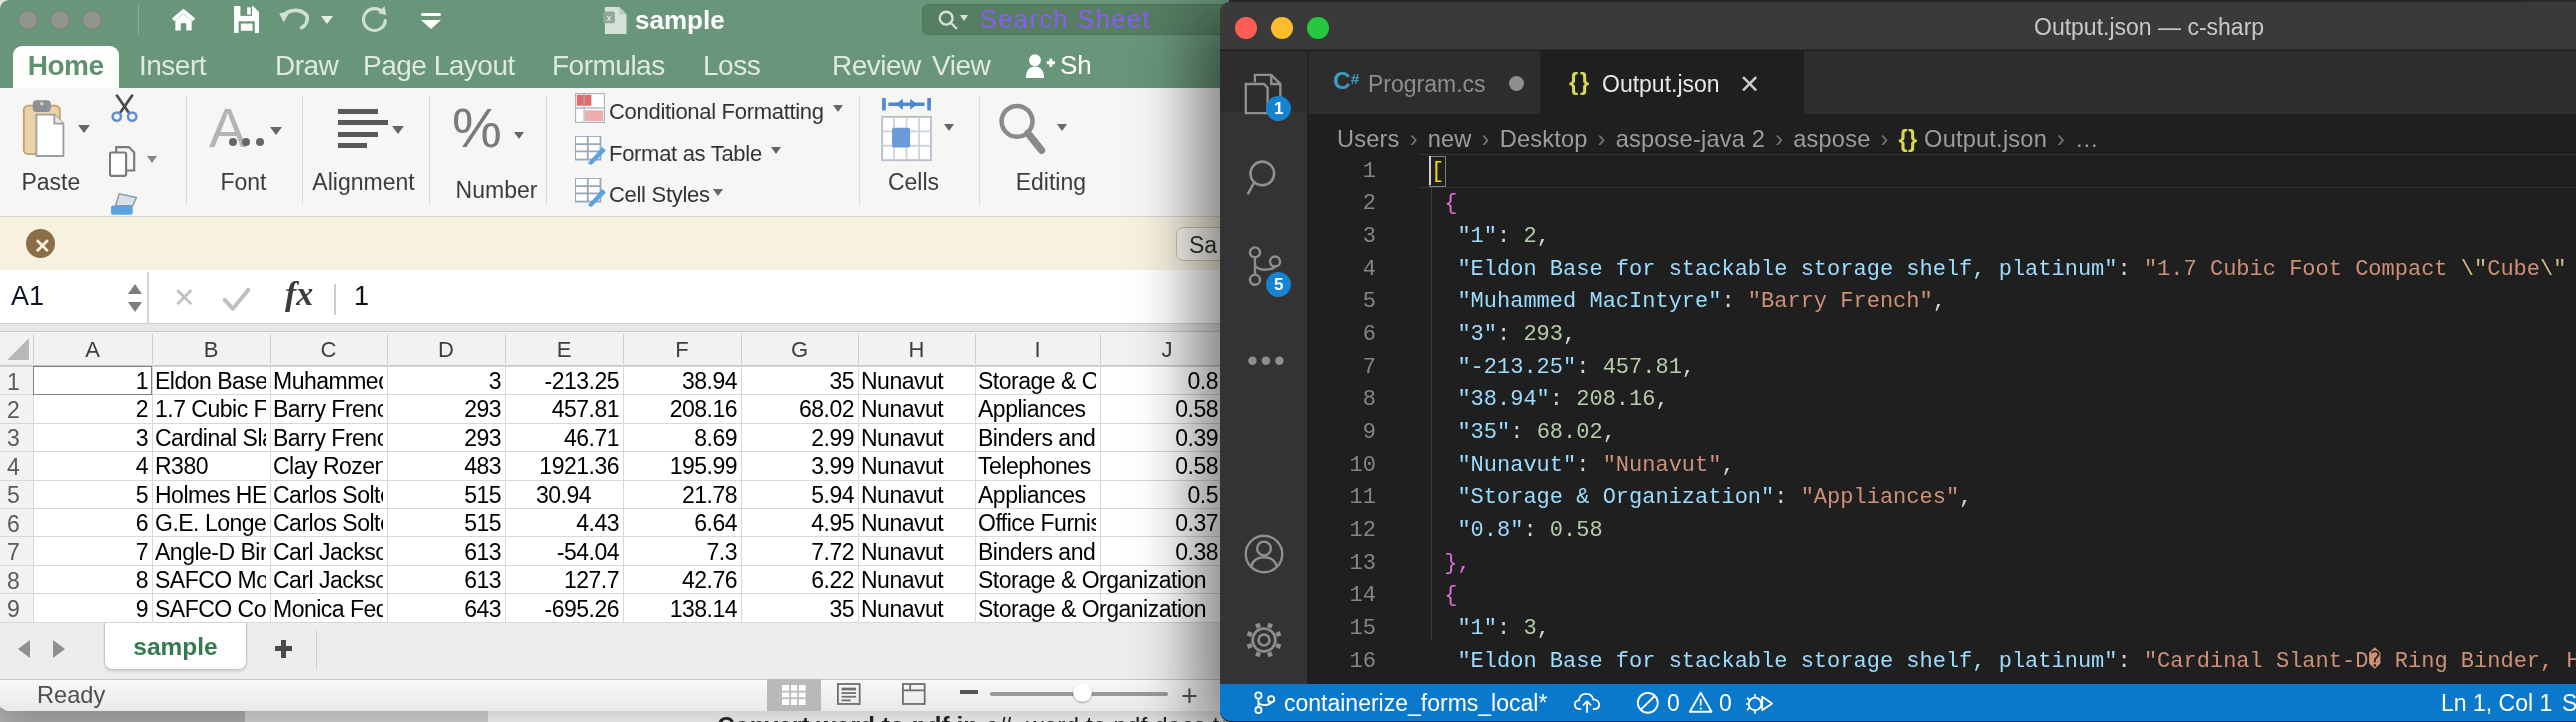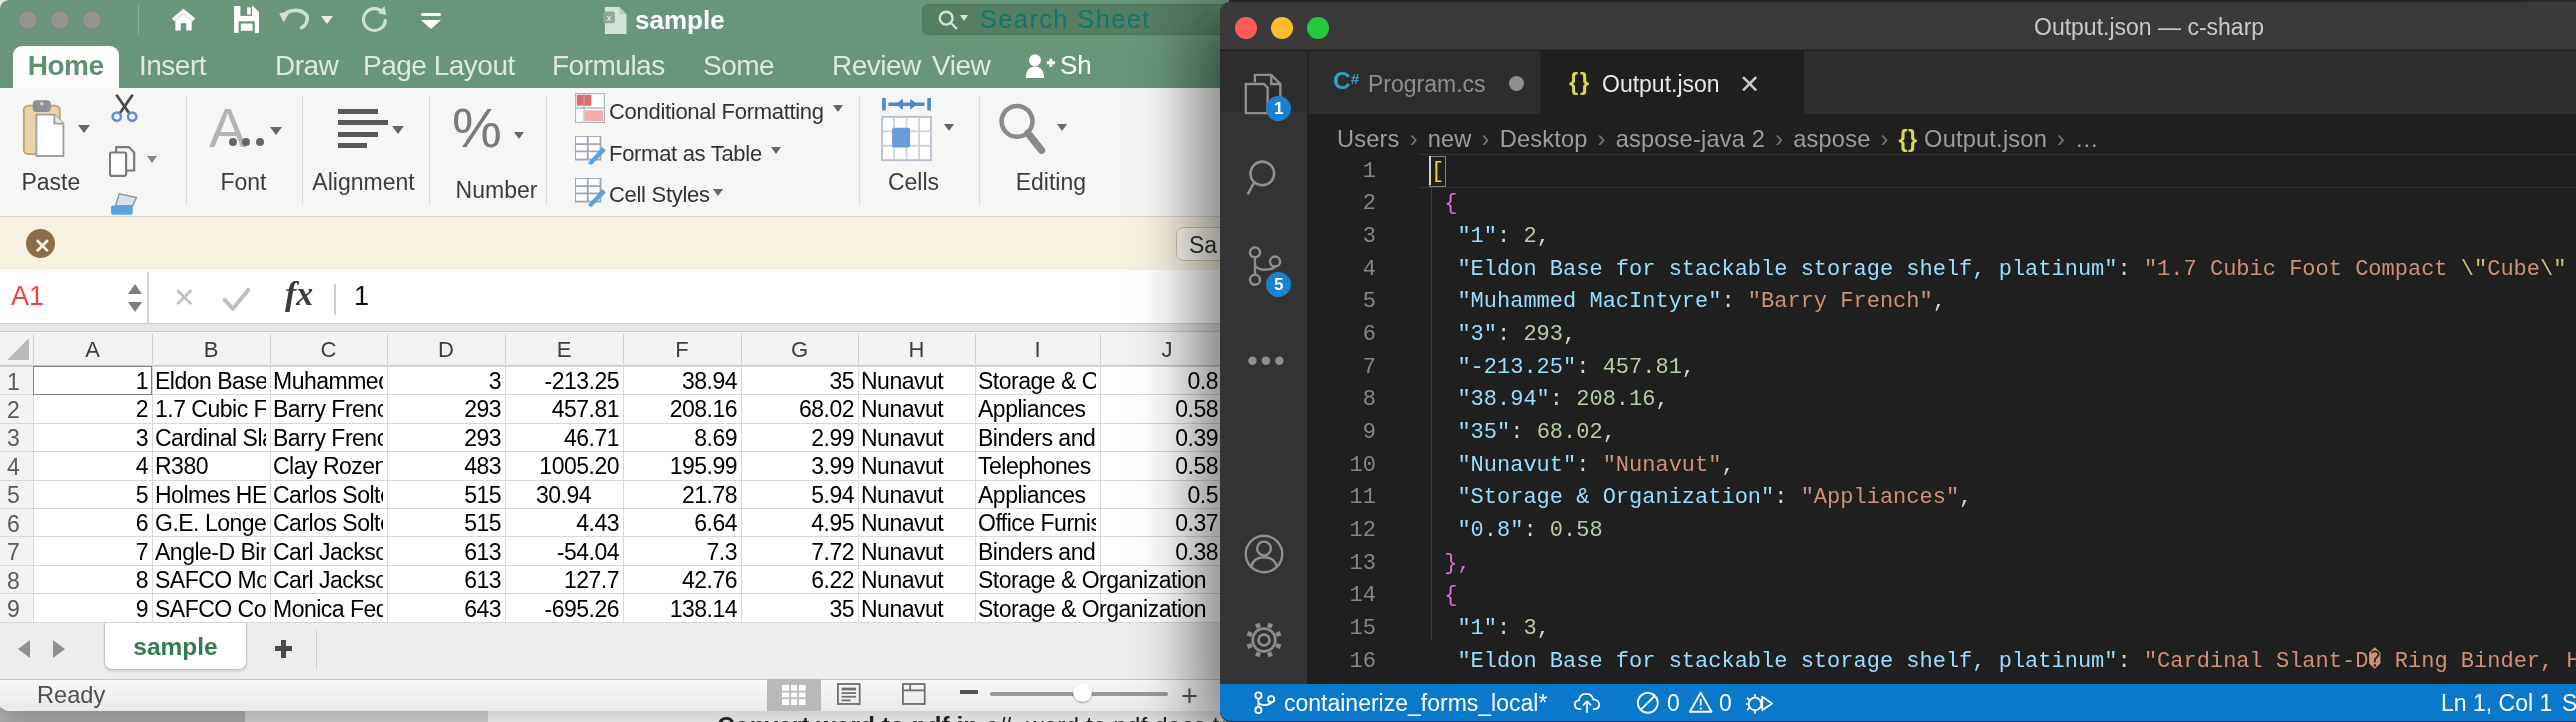--- a/index.html
+++ b/index.html
@@ -48,26 +48,26 @@
 <rect x="0" y="5" width="13" height="13" rx="2" fill="#8fa795"></rect>
 <text x="6.5" y="15" font-size="10" fill="#fff" text-anchor="middle" font-family="Liberation Sans">x</text>
     </svg>
 <div class="abs" style="left:635px;top:5.4px;font-size:26px;font-weight:bold;color:#fff">sample</div>
 <div class="abs" style="left:922px;top:3.6px;width:314px;height:31px;background:#567e63;border:0.9px solid #4d7459;border-radius:6.4px"></div>
 <svg class="abs" style="left:937px;top:9px" width="22" height="22" viewBox="0 0 24 24">
 <circle cx="10" cy="10" r="7" fill="none" stroke="#d6e2d8" stroke-width="2.6"></circle>
 <line x1="15" y1="15" x2="21" y2="21" stroke="#d6e2d8" stroke-width="2.6" stroke-linecap="round"></line>
     </svg>
 <div class="abs" style="left:960px;top:14.5px;width:0;height:0;border-left:4.5px solid transparent;border-right:4.5px solid transparent;border-top:6.4px solid #d6e2d8"></div>
-<div class="abs" style="left:980px;top:5.4px;font-size:25.4px;letter-spacing:1.4px;color:#0f766e">Search Sheet</div>
+<div class="abs" style="left:980px;top:5.4px;font-size:25.4px;letter-spacing:1.4px;color:#8b5cf6">Search Sheet</div>
 <div class="abs" style="left:139px;top:50px;font-size:28px;color:#dfe9e1;letter-spacing:-0.5px">Insert</div>
 <div class="abs" style="left:275px;top:50px;font-size:28px;color:#dfe9e1;letter-spacing:-0.5px">Draw</div>
 <div class="abs" style="left:363px;top:50px;font-size:28px;color:#dfe9e1;letter-spacing:-0.5px">Page Layout</div>
 <div class="abs" style="left:552px;top:50px;font-size:28px;color:#dfe9e1;letter-spacing:-0.5px">Formulas</div>
-<div class="abs" style="left:703px;top:50px;font-size:28px;color:#dfe9e1;letter-spacing:-0.5px">Some</div>
+<div class="abs" style="left:703px;top:50px;font-size:28px;color:#dfe9e1;letter-spacing:-0.5px">Loss</div>
 <div class="abs" style="left:832px;top:50px;font-size:28px;color:#dfe9e1;letter-spacing:-0.5px">Review</div>
 <div class="abs" style="left:932px;top:50px;font-size:28px;color:#dfe9e1;letter-spacing:-0.5px">View</div>
 <div class="abs" style="left:12.7px;top:46px;width:106px;height:42px;background:#fdfdfc;border-radius:9px 9px 0 0"></div>
 <div class="abs" style="left:12.7px;top:50px;width:106px;text-align:center;font-size:28px;font-weight:600;color:#5f9070;letter-spacing:-0.5px">Home</div>
 <svg class="abs" style="left:1024px;top:53px" width="31" height="25.4" viewBox="0 0 34 28">
 <circle cx="12" cy="8" r="6.5" fill="#fff"></circle>
       <path d="M2 28 C2 18 7 15 12 15 C17 15 22 18 22 28 Z" fill="#fff"></path>
 <rect x="25" y="9" width="9" height="3.4" fill="#fff"></rect>
       <rect x="27.8" y="6.2" width="3.4" height="9" fill="#fff"></rect>
     </svg>
@@ -165,21 +165,21 @@
 <circle cx="21" cy="20" r="17" fill="none" stroke="#8a8a8a" stroke-width="5"></circle>
 <line x1="33" y1="33" x2="48" y2="52" stroke="#8a8a8a" stroke-width="8" stroke-linecap="round"></line>
     </svg>
 <div class="abs" style="left:1057px;top:124px;width:0;height:0;border-left:5.4px solid transparent;border-right:5.4px solid transparent;border-top:7.3px solid #666"></div>
 <div class="abs" style="left:0;top:217px;width:1236px;height:54px;background:#f7f1e0;border-bottom:0.9px solid #d8d2b6"></div>
 <div class="abs" style="left:26px;top:229px;width:29px;height:29px;border-radius:50%;background:#8a6e48"></div>
 <div class="abs" style="left:34px;top:234px;font-size:20px;color:#f7f1e0;font-weight:bold">✕</div>
 <div class="abs" style="left:1176px;top:227px;width:60px;height:34px;background:#fdfbf2;border:0.9px solid #cdc8ad;border-radius:7.3px"></div>
 <div class="abs" style="left:1189px;top:232px;font-size:23px;color:#333">Sa</div>
 <div class="abs" style="left:0;top:270px;width:1236px;height:54px;background:#fff;border-bottom:0.9px solid #cfcfcf"></div>
-<div class="abs" style="left:11px;top:281px;font-size:27px;color:#ef4444">A1</div>
+<div class="abs" style="left:11px;top:281px;font-size:27px;color:#0f172a">A1</div>
 <div class="abs" style="left:128px;top:284px;width:0;height:0;border-left:7.3px solid transparent;border-right:7.3px solid transparent;border-bottom:10px solid #7e7e7e"></div>
 <div class="abs" style="left:128px;top:302px;width:0;height:0;border-left:7.3px solid transparent;border-right:7.3px solid transparent;border-top:10px solid #7e7e7e"></div>
 <div class="abs" style="left:147px;top:272px;width:1.8px;height:52px;background:#d4d4d4"></div>
 <div class="abs" style="left:173px;top:282px;font-size:27px;color:#c0c0c0">✕</div>
 <svg class="abs" style="left:223px;top:288px" width="27" height="23.6" viewBox="0 0 30 26">
 <path d="M2 13 L11 23 L28 2" fill="none" stroke="#c0c0c0" stroke-width="4.5" stroke-linecap="round" stroke-linejoin="round"></path>
     </svg>
 <div class="abs" style="left:285px;top:275px;font-size:34px;color:#3b3b3b;font-family:'Liberation Serif',serif;font-style:italic;font-weight:bold">fx</div>
 <div class="abs" style="left:334px;top:284px;width:1.8px;height:31px;background:#cccccc"></div>
 <div class="abs" style="left:354px;top:281px;font-size:27px;color:#111">1</div>
@@ -260,21 +260,21 @@
 <div class="abs" style="left:626px;top:425px;width:111px;height:26px;overflow:hidden;white-space:nowrap;text-align:right;font-size:23px;letter-spacing:-0.5px;color:#000">8.69</div>
 <div class="abs" style="left:744px;top:425px;width:110px;height:26px;overflow:hidden;white-space:nowrap;text-align:right;font-size:23px;letter-spacing:-0.5px;color:#000">2.99</div>
 <div class="abs" style="left:861px;top:425px;width:110px;height:26px;overflow:hidden;white-space:nowrap;text-align:left;font-size:23px;letter-spacing:-0.5px;color:#000">Nunavut</div>
 <div class="abs" style="left:978px;top:425px;width:118px;height:26px;overflow:hidden;white-space:nowrap;text-align:left;font-size:23px;letter-spacing:-0.5px;color:#000">Binders and Binder Accessories</div>
 <div class="abs" style="left:1104px;top:425px;width:114px;height:26px;overflow:hidden;white-space:nowrap;text-align:right;font-size:23px;letter-spacing:-0.5px;color:#000">0.39</div>
 <div class="abs" style="left:0;top:454px;width:27px;text-align:center;font-size:23px;color:#5a5a5a">4</div>
 <div class="abs" style="left:36px;top:453px;width:112px;height:26px;overflow:hidden;white-space:nowrap;text-align:right;font-size:23px;letter-spacing:-0.5px;color:#000">4</div>
 <div class="abs" style="left:155px;top:453px;width:111px;height:26px;overflow:hidden;white-space:nowrap;text-align:left;font-size:23px;letter-spacing:-0.5px;color:#000">R380</div>
 <div class="abs" style="left:273px;top:453px;width:110px;height:26px;overflow:hidden;white-space:nowrap;text-align:left;font-size:23px;letter-spacing:-0.5px;color:#000">Clay Rozendal</div>
 <div class="abs" style="left:390px;top:453px;width:111px;height:26px;overflow:hidden;white-space:nowrap;text-align:right;font-size:23px;letter-spacing:-0.5px;color:#000">483</div>
-<div class="abs" style="left:508px;top:453px;width:111px;height:26px;overflow:hidden;white-space:nowrap;text-align:right;font-size:23px;letter-spacing:-0.5px;color:#000">1005.20</div>
+<div class="abs" style="left:508px;top:453px;width:111px;height:26px;overflow:hidden;white-space:nowrap;text-align:right;font-size:23px;letter-spacing:-0.5px;color:#000">1921.36</div>
 <div class="abs" style="left:626px;top:453px;width:111px;height:26px;overflow:hidden;white-space:nowrap;text-align:right;font-size:23px;letter-spacing:-0.5px;color:#000">195.99</div>
 <div class="abs" style="left:744px;top:453px;width:110px;height:26px;overflow:hidden;white-space:nowrap;text-align:right;font-size:23px;letter-spacing:-0.5px;color:#000">3.99</div>
 <div class="abs" style="left:861px;top:453px;width:110px;height:26px;overflow:hidden;white-space:nowrap;text-align:left;font-size:23px;letter-spacing:-0.5px;color:#000">Nunavut</div>
 <div class="abs" style="left:978px;top:453px;width:118px;height:26px;overflow:hidden;white-space:nowrap;text-align:left;font-size:23px;letter-spacing:-0.5px;color:#000">Telephones and Communication</div>
 <div class="abs" style="left:1104px;top:453px;width:114px;height:26px;overflow:hidden;white-space:nowrap;text-align:right;font-size:23px;letter-spacing:-0.5px;color:#000">0.58</div>
 <div class="abs" style="left:0;top:482px;width:27px;text-align:center;font-size:23px;color:#5a5a5a">5</div>
 <div class="abs" style="left:36px;top:482px;width:112px;height:26px;overflow:hidden;white-space:nowrap;text-align:right;font-size:23px;letter-spacing:-0.5px;color:#000">5</div>
 <div class="abs" style="left:155px;top:482px;width:111px;height:26px;overflow:hidden;white-space:nowrap;text-align:left;font-size:23px;letter-spacing:-0.5px;color:#000">Holmes HEPA Air Purifier</div>
 <div class="abs" style="left:273px;top:482px;width:110px;height:26px;overflow:hidden;white-space:nowrap;text-align:left;font-size:23px;letter-spacing:-0.5px;color:#000">Carlos Soltero</div>
 <div class="abs" style="left:390px;top:482px;width:111px;height:26px;overflow:hidden;white-space:nowrap;text-align:right;font-size:23px;letter-spacing:-0.5px;color:#000">515</div>

